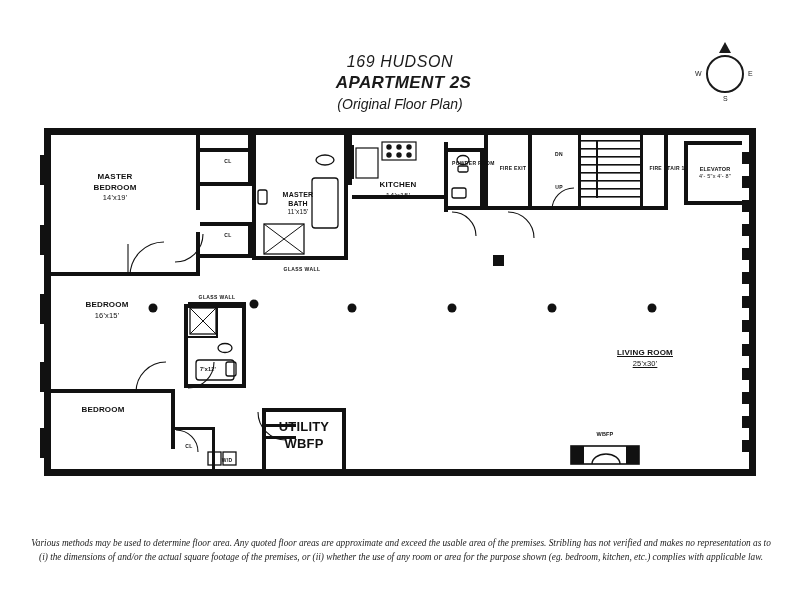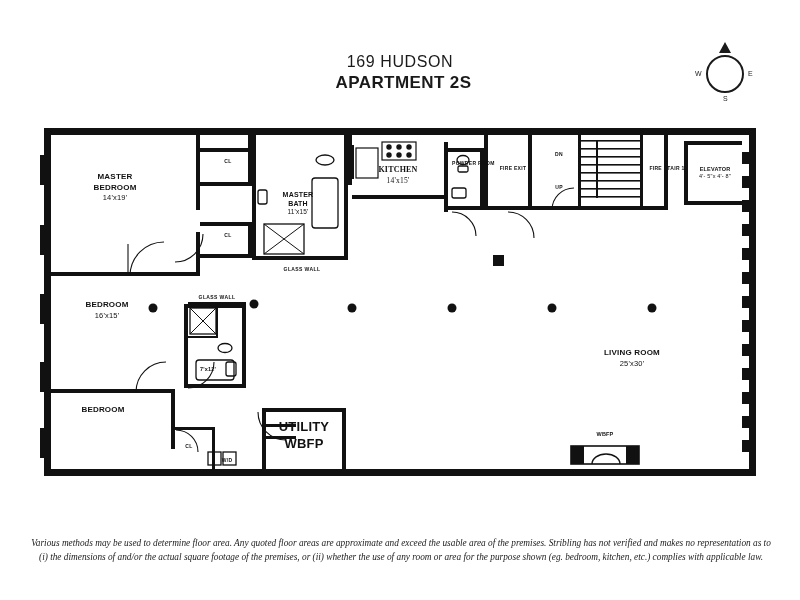--- a/index.html
+++ b/index.html
@@ -17,20 +17,21 @@
   }
 
   
   .title-block {
     position: absolute;
     left: 0;
     top: 52px;
     width: 800px;
     text-align: center;
     line-height: 1.28;
+    font-style: italic;
   }
   .title-line1 {
     font-size: 16px;
     letter-spacing: 0.6px;
     font-weight: 400;
   }
   .title-line2 {
     font-size: 17px;
     letter-spacing: 0.4px;
     font-weight: 700;
@@ -137,20 +138,21 @@
     color: #1a1a1a;
     text-align: center;
   }
 </style>
 </head>
 <body>
 
 <div class="title-block">
   <div class="title-line1">169 HUDSON</div>
   <div class="title-line2">APARTMENT 2S</div>
+  <div class="title-line3">(Original Floor Plan)</div>
 </div>
 
 <div class="compass">
   <div class="needle"></div>
   <div class="ring"></div>
 
   <div class="lbl lbl-e">E</div>
   <div class="lbl lbl-w">W</div>
   <div class="lbl lbl-s">S</div>
 </div>
@@ -362,26 +364,26 @@
 
 <div class="room-label" style="left:52px; top:300px; width:110px;">
   <span>BEDROOM</span>
   <span class="dim">16'x15'</span>
 </div>
 
 <div class="room-label" style="left:48px; top:405px; width:110px;">
   <span>BEDROOM</span>
 </div>
 
-<div class="room-label" style="left:350px; top:165px; width:96px;font-family:Liberation Serif, serif;">
+<div class="room-label" style="left:350px; top:180px; width:96px;">
   <span>KITCHEN</span>
   <span class="dim">14'x15'</span>
 </div>
 
-<div class="room-label" style="left:567px; top:348px; width:130px;">
+<div class="room-label" style="left:580px; top:348px; width:130px;text-decoration:underline;">
   <span>LIVING ROOM</span>
   <span class="dim">25'x30'</span>
 </div>
 
 <div class="small-label" style="left:186px; top:366px; width:44px; font-weight:700;">
   <span>7'x12'</span>
 </div>
 
 <div class="room-label" style="left:267px; top:418px; width:74px; font-size:13px;">
   <span>UTILITY</span><br>

